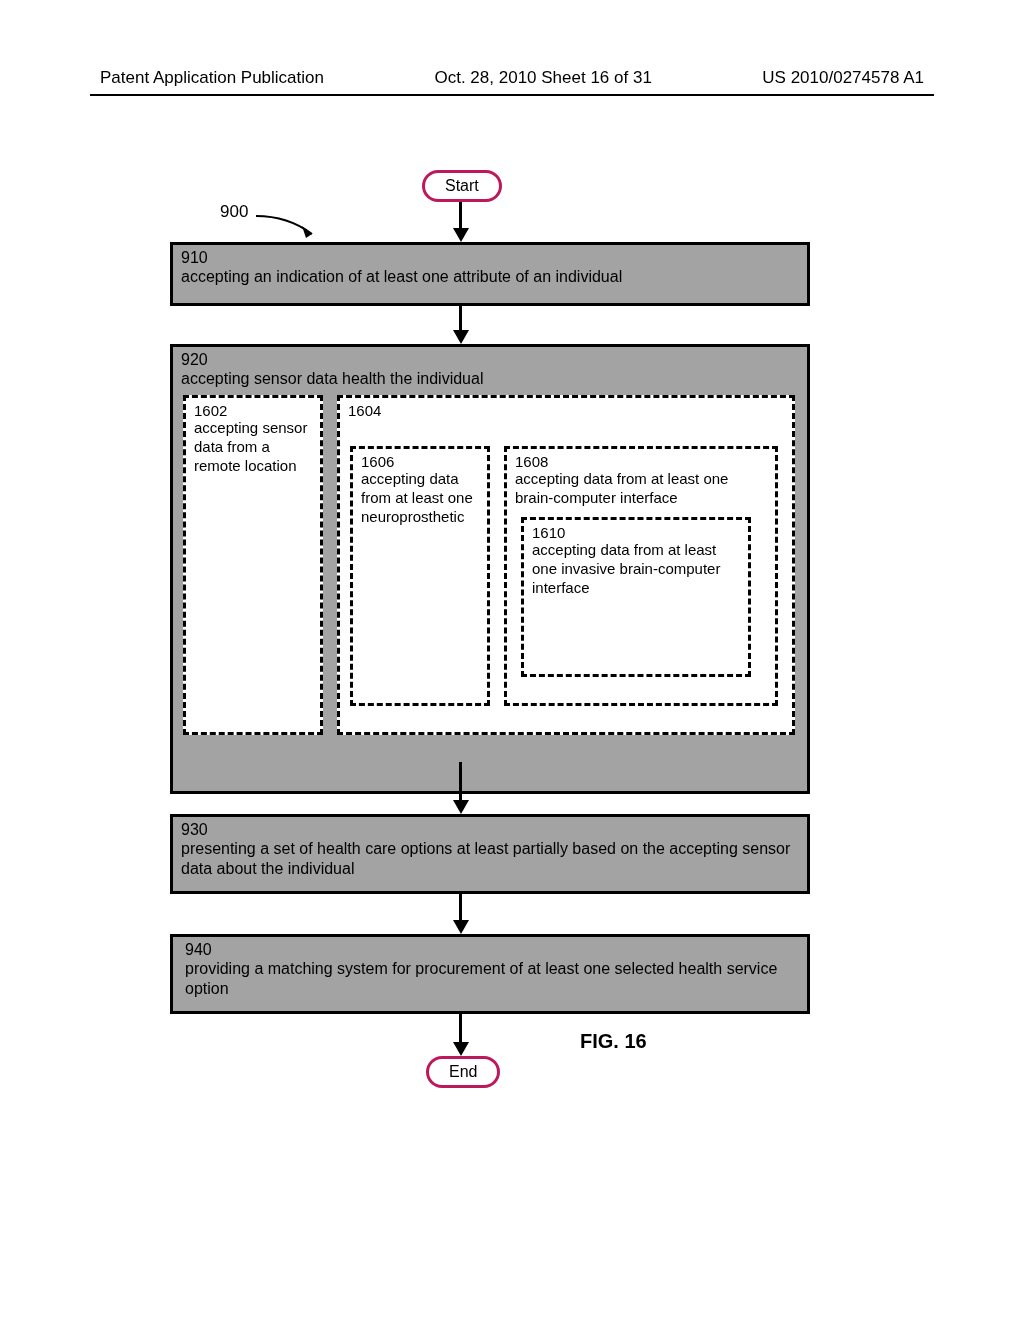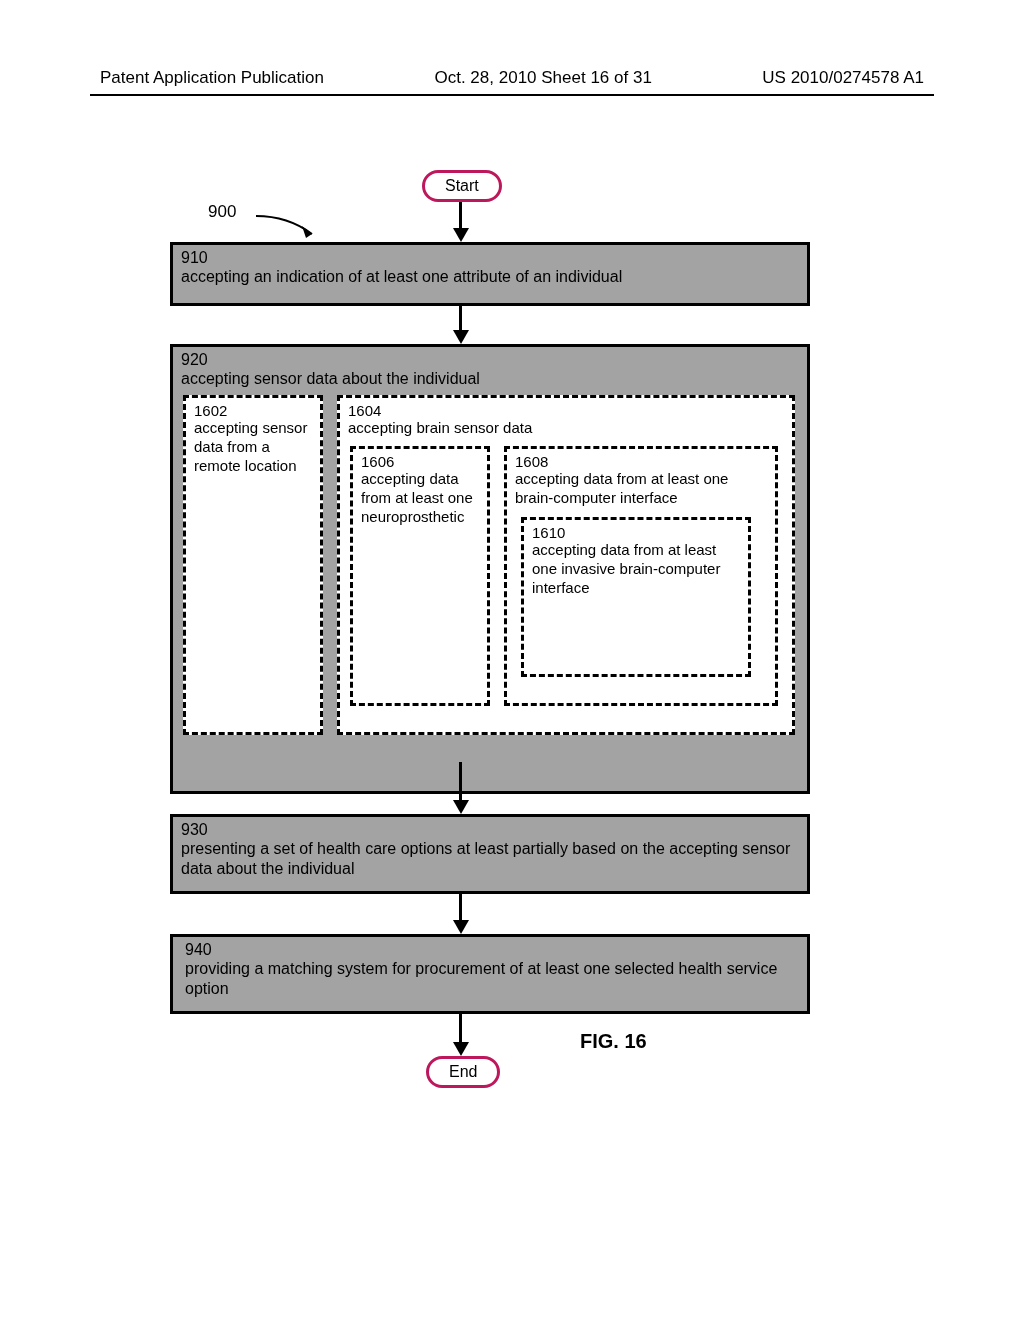--- a/index.html
+++ b/index.html
@@ -118,51 +118,50 @@
     <span class="right">US 2010/0274578 A1</span>
   </div>
   <div class="header-rule"></div>
 
   <div class="diagram">
 
     <div class="terminator" style="left: 302px; top: 0px;">
       <span>Start</span>
     </div>
 
-    <span class="ref-label" style="left:88px; top:32px;">900</span>
+    <span class="ref-label" style="left:100px; top:32px;">900</span>
     <svg class="ref-curve" style="left:128px; top:38px;" width="80" height="34">
       <path d="M8 8 Q 40 8 64 26" stroke="#000" stroke-width="2" fill="none"></path>
       <polygon points="64,26 54,18 58,30" fill="#000"></polygon>
     </svg>
 
     <div class="arrow-line" style="left:339px; top:32px; height:28px;"></div>
     <div class="arrow-head" style="left:333px; top:58px;"></div>
 
     <div class="box" style="left:50px; top:72px; width:640px; height:64px;">
       <span class="num">910</span>
       <span class="txt">accepting an indication of at least one attribute of an individual</span>
     </div>
 
     <div class="arrow-line" style="left:339px; top:136px; height:26px;"></div>
     <div class="arrow-head" style="left:333px; top:160px;"></div>
 
     <div class="box" style="left:50px; top:174px; width:640px; height:450px;">
       <span class="num">920</span>
-      <span class="txt">accepting sensor data about the individual</span>
+      <span class="txt">accepting sensor data health the individual</span>
 
       
       <div class="dbox" style="left:10px; top:48px; width:140px; height:340px;">
         <span class="num">1602</span>
         <span class="txt">accepting sensor data from a remote location</span>
       </div>
 
       
       <div class="dbox" style="left:164px; top:48px; width:458px; height:340px;">
         <span class="num">1604</span>
-        <span class="txt">accepting brain sensor data</span>
 
         
         <div class="dbox" style="left:10px; top:48px; width:140px; height:260px;">
           <span class="num">1606</span>
           <span class="txt">accepting data from at least one neuroprosthetic</span>
         </div>
 
         
         <div class="dbox" style="left:164px; top:48px; width:274px; height:260px;">
           <span class="num">1608</span>

